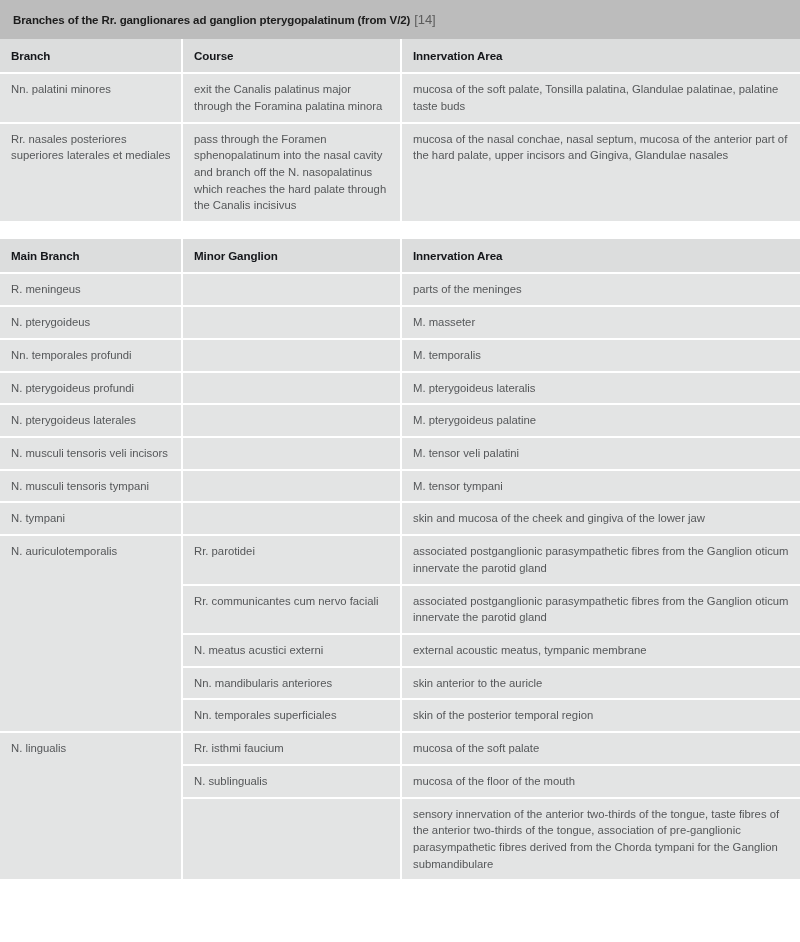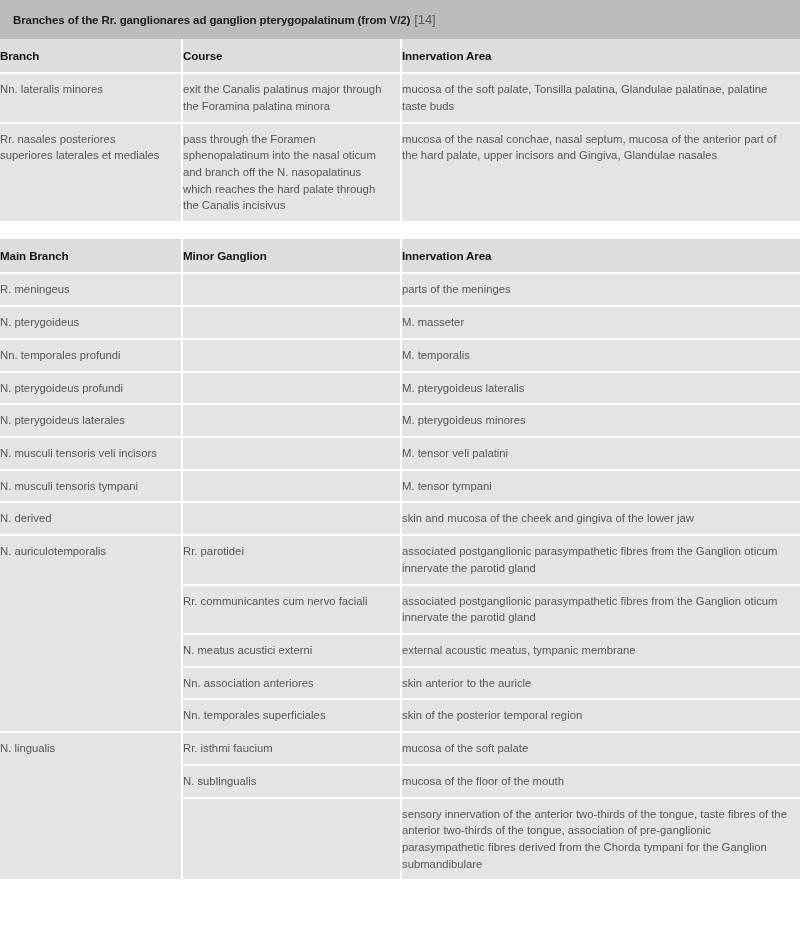--- a/index.html
+++ b/index.html
@@ -49,21 +49,21 @@
     table-layout: fixed;
   }
   .tbl col.c1 { width: 183px; }
   .tbl col.c2 { width: 219px; }
   .tbl col.c3 { width: 398px; }
 
   .tbl td, .tbl th {
     background: #e3e4e4;
     border-right: 2px solid #ffffff;
     border-bottom: 2px solid #ffffff;
-    padding: 7px 10px 7px 0;
+    padding: 7px 10px 7px 11px;
     vertical-align: top;
     text-align: left;
     font-size: 11.3px;
     line-height: 1.48;
     font-weight: normal;
     color: #555759;
     box-sizing: border-box;
   }
   .tbl td.last-col, .tbl th.last-col {
     border-right: none;
@@ -111,27 +111,27 @@
       </colgroup>
     <thead>
       <tr>
         <th>Branch</th>
         <th>Course</th>
         <th class="last-col">Innervation Area</th>
       </tr>
     </thead>
     <tbody id="t1-body">
         <tr>
-          <td>Nn. lateralis minores</td>
+          <td>Nn. palatini minores</td>
           <td>exit the Canalis palatinus major through the Foramina palatina minora</td>
           <td class="last-col">mucosa of the soft palate, Tonsilla palatina, Glandulae palatinae, palatine taste buds</td>
         </tr>
         <tr>
           <td>Rr. nasales posteriores superiores laterales et mediales</td>
-          <td>pass through the Foramen sphenopalatinum into the nasal oticum and branch off the N. nasopalatinus which reaches the hard palate through the Canalis incisivus</td>
+          <td>pass through the Foramen sphenopalatinum into the nasal cavity and branch off the N. nasopalatinus which reaches the hard palate through the Canalis incisivus</td>
           <td class="last-col">mucosa of the nasal conchae, nasal septum, mucosa of the anterior part of the hard palate, upper incisors and Gingiva, Glandulae nasales</td>
         </tr>
       </tbody>
   </table>
 
   <div class="gap"></div>
 
 
   <table class="tbl">
     <colgroup>
@@ -163,52 +163,52 @@
           <td class="last-col">M. temporalis</td>
         </tr>
         <tr>
           <td class="span-cell">N. pterygoideus profundi</td>
           <td class="empty"></td>
           <td class="last-col">M. pterygoideus lateralis</td>
         </tr>
         <tr>
           <td class="span-cell">N. pterygoideus laterales</td>
           <td class="empty"></td>
-          <td class="last-col">M. pterygoideus minores</td>
+          <td class="last-col">M. pterygoideus palatine</td>
         </tr>
         <tr>
           <td class="span-cell">N. musculi tensoris veli incisors</td>
           <td class="empty"></td>
           <td class="last-col">M. tensor veli palatini</td>
         </tr>
         <tr>
           <td class="span-cell">N. musculi tensoris tympani</td>
           <td class="empty"></td>
           <td class="last-col">M. tensor tympani</td>
         </tr>
         <tr>
-          <td class="span-cell">N. derived</td>
+          <td class="span-cell">N. tympani</td>
           <td class="empty"></td>
           <td class="last-col">skin and mucosa of the cheek and gingiva of the lower jaw</td>
         </tr>
         <tr>
           <td class="span-cell" rowspan="5">N. auriculotemporalis</td>
           <td>Rr. parotidei</td>
           <td class="last-col">associated postganglionic parasympathetic fibres from the Ganglion oticum innervate the parotid gland</td>
         </tr>
         <tr>
           <td>Rr. communicantes cum nervo faciali</td>
           <td class="last-col">associated postganglionic parasympathetic fibres from the Ganglion oticum innervate the parotid gland</td>
         </tr>
         <tr>
           <td>N. meatus acustici externi</td>
           <td class="last-col">external acoustic meatus, tympanic membrane</td>
         </tr>
         <tr>
-          <td>Nn. association anteriores</td>
+          <td>Nn. mandibularis anteriores</td>
           <td class="last-col">skin anterior to the auricle</td>
         </tr>
         <tr>
           <td>Nn. temporales superficiales</td>
           <td class="last-col">skin of the posterior temporal region</td>
         </tr>
         <tr>
           <td class="span-cell" rowspan="3">N. lingualis</td>
           <td>Rr. isthmi faucium</td>
           <td class="last-col">mucosa of the soft palate</td>

